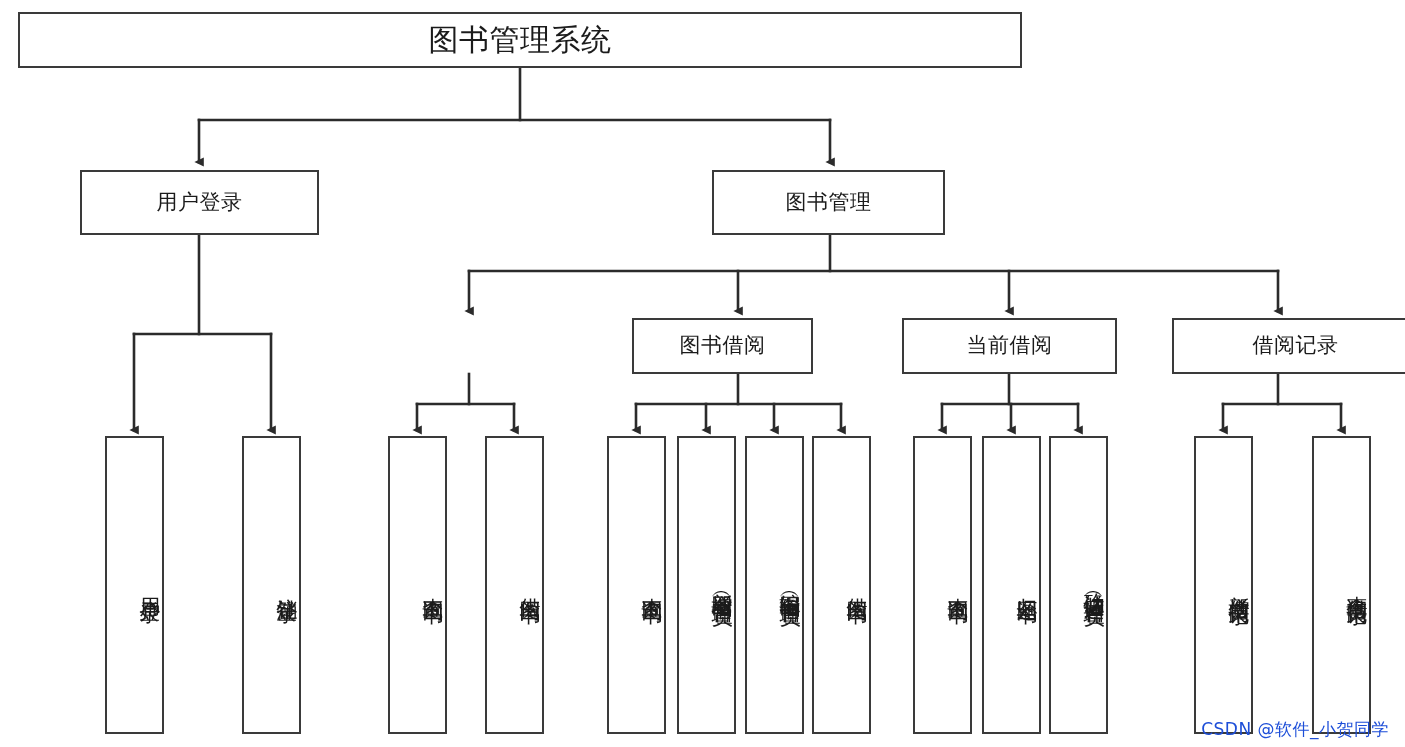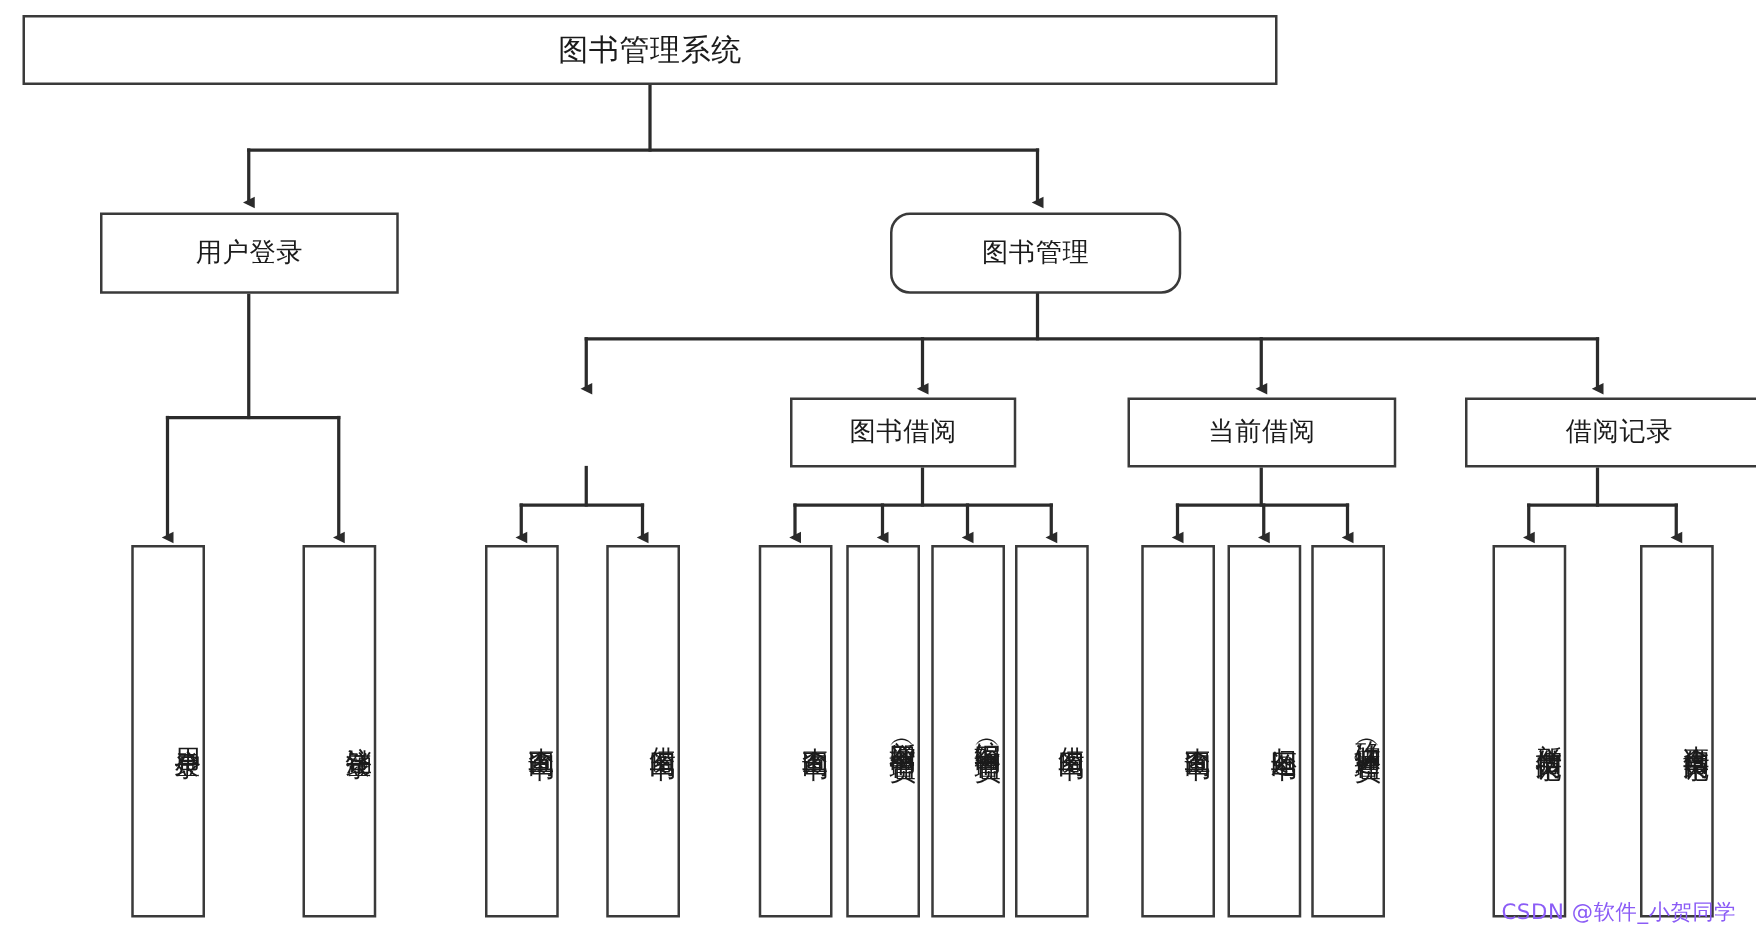--- a/index.html
+++ b/index.html
@@ -51,29 +51,29 @@
     padding: 8px 0;
     align-items: flex-start;
     justify-content: center;
   }
   .node.vert .vtext {
     writing-mode: vertical-rl;
     text-orientation: upright;
     display: block;
   }
   #root-node {
-    font-size: 24px;
+    font-size: 30px;
     text-align: right;
   }
   .watermark {
     position: absolute;
     right: 16px;
     bottom: 6px;
     font-size: 17px;
-    color: #8b5cf6;
+    color: #1d4ed8;
     letter-spacing: 0.5px;
     z-index: 5;
     white-space: nowrap;
   }
 </style>
 </head>
 <body>
 
 <div id="canvas">
 
@@ -127,21 +127,21 @@
     </g>
   </svg>
 
   <div class="node horiz" id="root-node" style="left:18px; top:12px; width:1004px; height:56px;">
     <span>图书管理系统</span>
   </div>
 
   <div class="node horiz" style="left:80px; top:170px; width:239px; height:65px;">
     <span>用户登录</span>
   </div>
-  <div class="node horiz" style="left:712px; top:170px; width:233px; height:65px;border-radius:16px;">
+  <div class="node horiz" style="left:712px; top:170px; width:233px; height:65px;">
     <span>图书管理</span>
   </div>
 
   <div class="node horiz" style="left:632px; top:318px; width:181px; height:56px;">
     <span>图书借阅</span>
   </div>
   <div class="node horiz" style="left:902px; top:318px; width:215px; height:56px;text-align:right;">
     <span>当前借阅</span>
   </div>
   <div class="node horiz" style="left:1172px; top:318px; width:247px; height:56px;">

